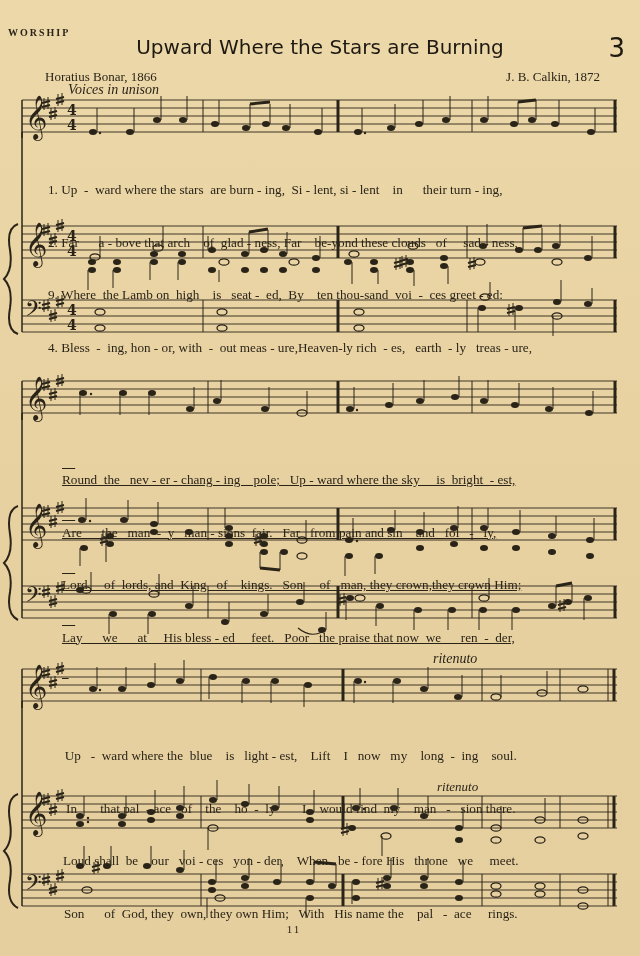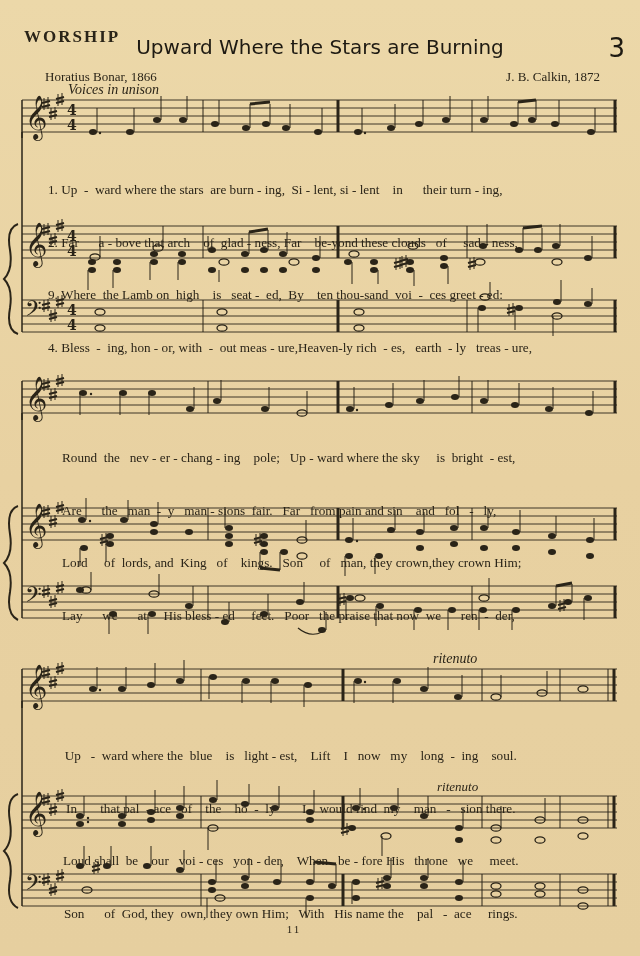--- a/index.html
+++ b/index.html
@@ -5,22 +5,22 @@
   html, body { margin: 0; padding: 0; }
   body {
     width: 640px; height: 956px; overflow: hidden;
     background: #e9d3a4;
     font-family: "DejaVu Serif", "Liberation Serif", serif;
     color: #2a2418;
     position: relative;
   }
   .page { position: absolute; inset: 0; background: linear-gradient(180deg,#ecd8a9 0%,#e8d1a1 50%,#e6cf9f 100%); }
   .section-label {
-    position: absolute; left: 24px; top: 27px;
-    font-family: "Liberation Serif", serif; font-size: 17px; letter-spacing: 2px; font-weight: bold;
+    position: absolute; left: 8px; top: 27px;
+    font-family: "Liberation Serif", serif; font-size: 10px; letter-spacing: 2px; font-weight: bold;
   }
   .hymn-title {
     position: absolute; left: 0; width: 640px; top: 35px; text-align: center;
     font-family: "DejaVu Sans", sans-serif; font-size: 20px; color: #1e1a12;
   }
   .hymn-number {
     position: absolute; right: 15px; top: 33px;
     font-family: "DejaVu Sans", sans-serif; font-size: 26px; color: #1e1a12;
   }
   .credit { position: absolute; top: 69px; font-family: "Liberation Serif", serif; font-size: 13px; }
@@ -685,21 +685,21 @@
     <line x1="22" y1="701" x2="22" y2="796" stroke="#2a2418" stroke-width="1.5"></line>
   </svg>
 
   <div class="lyrics" style="left:48px;top:146px;">
     <span class="lyric-line">1. Up  -  ward where the stars  are burn - ing,  Si - lent, si - lent    in      their turn - ing,</span>
     <span class="lyric-line">2. Far      a - bove that arch    of  glad - ness, Far    be-yond these clouds   of     sad - ness,</span>
     <span class="lyric-line">9. Where  the Lamb on  high    is   seat -  ed,  By    ten thou-sand  voi  -  ces greet - ed:</span>
     <span class="lyric-line">4. Bless  -  ing, hon - or, with  -  out meas - ure,Heaven-ly rich  - es,   earth  - ly   treas - ure,</span>
   </div>
 
-  <div class="lyrics" style="left:62px;top:414px;">
+  <div class="lyrics" style="left:62px;top:436px;text-decoration:underline;">
     <span class="lyric-line">Round  the   nev - er - chang - ing    pole;   Up - ward where the sky     is  bright  - est,</span>
     <span class="lyric-line">Are      the   man  -  y   man - sions  fair.   Far   from pain and sin    and   fol   -   ly,</span>
     <span class="lyric-line">Lord     of  lords, and  King   of    kings.   Son     of   man, they crown,they crown Him;</span>
     <span class="lyric-line">Lay      we      at     His bless - ed     feet.   Poor   the praise that now  we      ren  -  der,</span>
   </div>
 
   <div class="lyrics" style="left:63px;top:712px;text-align:center;">
     <span class="lyric-line">Up   -  ward where the  blue    is   light - est,    Lift    I   now   my    long  -  ing    soul.</span>
     <span class="lyric-line">In       that pal  - ace   of    the    ho  -  ly        I    would find  my    man   -   sion there.</span>
     <span class="lyric-line">Loud shall  be    our   voi - ces   yon - der,    When   be - fore His   throne   we     meet.</span>

